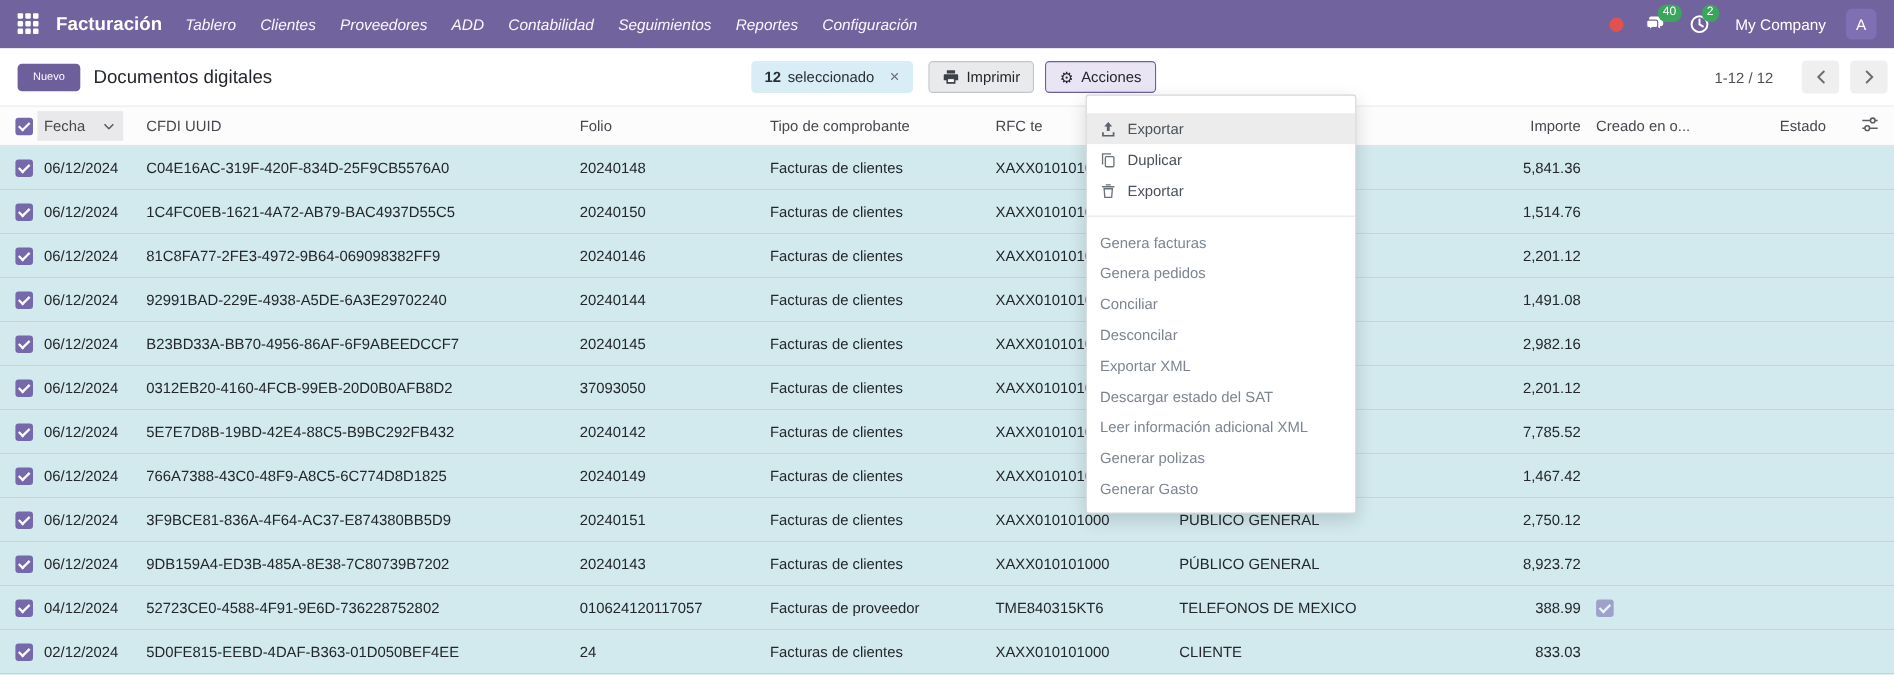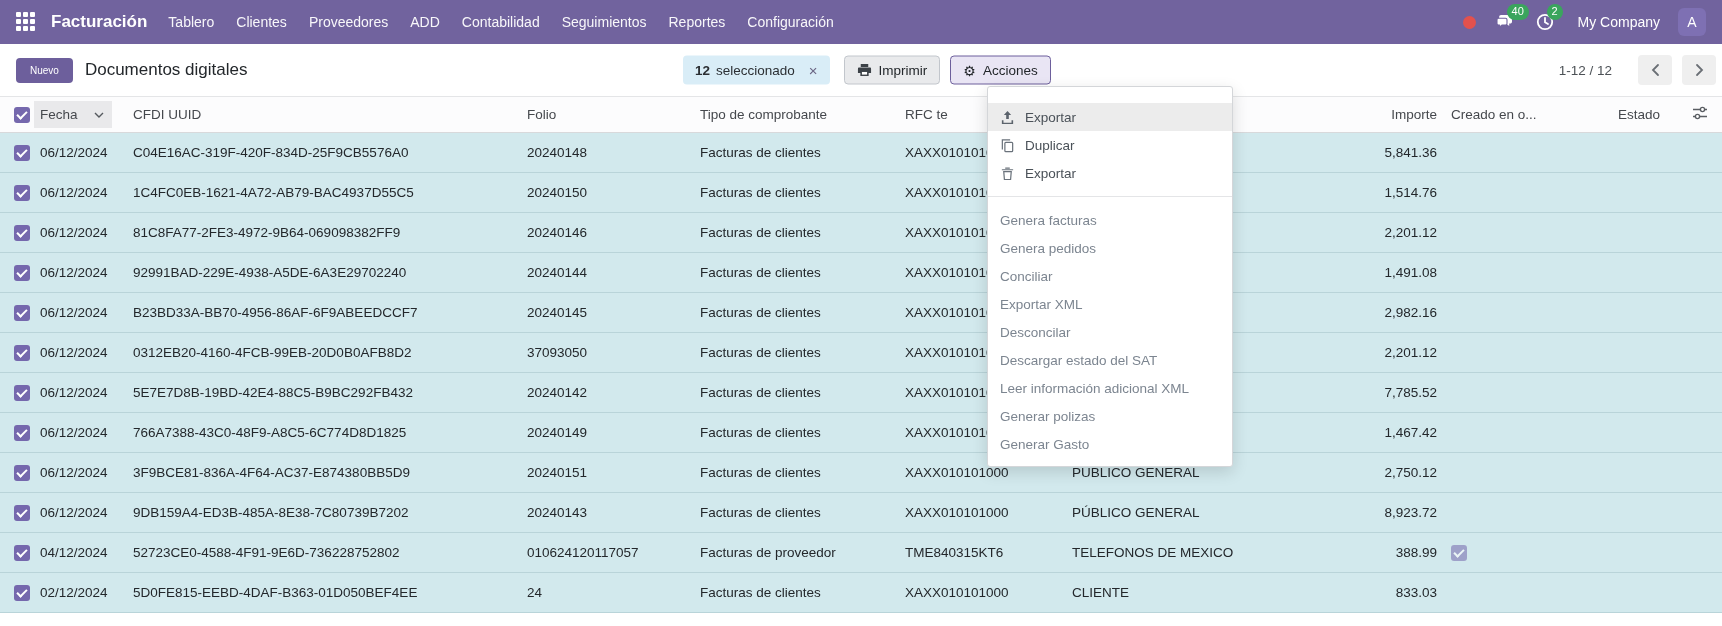--- a/index.html
+++ b/index.html
@@ -6,21 +6,21 @@
   html,body { width:1722px; height:626px; overflow:hidden; background:#fff;
               font-family:"Liberation Sans", sans-serif; font-size:13.5px; color:#23272b; }
 
   
   .topbar { height:44px; background:var(--topbar-bg,#71639e); display:flex; align-items:center;
             padding:16px 16px; color:#fff; }
   .grid-icon { width:21px; height:21px; display:grid; grid-template-columns:repeat(3,5px);
                grid-template-rows:repeat(3,5px); gap:2px; cursor:pointer; }
   .grid-icon i { background:#fff; border-radius:1px; }
   .app-name { font-size:17px; font-weight:bold; margin:0 10px 0 14px; }
-  .topnav { display:flex; align-items:center; }
+  .topnav { display:flex; align-items:center;font-style:italic; }
   .topnav span { padding:0 11px; font-size:14px; color:rgba(255,255,255,.95); cursor:pointer; }
   .topbar-right { margin-left:auto; display:flex; align-items:center; gap:18px; }
   .notif-dot { width:13px; height:13px; border-radius:50%; background:var(--notif-red,#e3514d); }
   .ticon { position:relative; width:22px; height:22px; }
   .badge { position:absolute; top:-7px; left:13px; background:var(--badge-green,#3aa55d);
            color:#fff; font-size:11px; line-height:1; padding:2px 5px 3px; border-radius:9px; }
   .company { font-size:14px; margin-left:4px; }
   .avatar { width:28px; height:28px; border-radius:6px; background:#7e70b3; display:flex;
             align-items:center; justify-content:center; font-size:14px; color:#fff; }
 
@@ -429,28 +429,28 @@
     <div class="mi">
 
     <span>Genera pedidos</span>
   </div>
     <div class="mi">
 
     <span>Conciliar</span>
   </div>
     <div class="mi">
 
+    <span>Desconcilar</span>
+  </div>
+    <div class="mi">
+
     <span>Exportar XML</span>
   </div>
     <div class="mi">
 
-    <span>Desconcilar</span>
-  </div>
-    <div class="mi">
-
     <span>Descargar estado del SAT</span>
   </div>
     <div class="mi">
 
     <span>Leer información adicional XML</span>
   </div>
     <div class="mi">
 
     <span>Generar polizas</span>
   </div>

